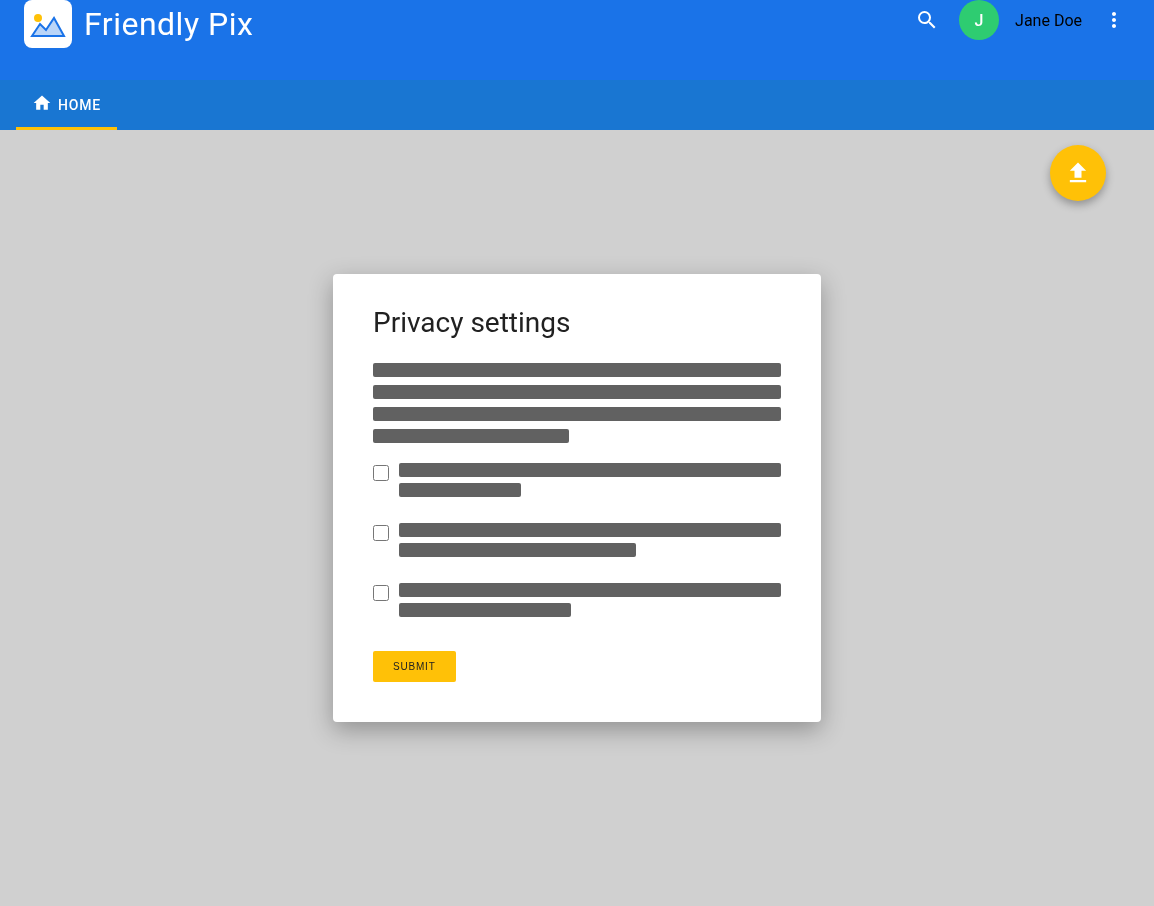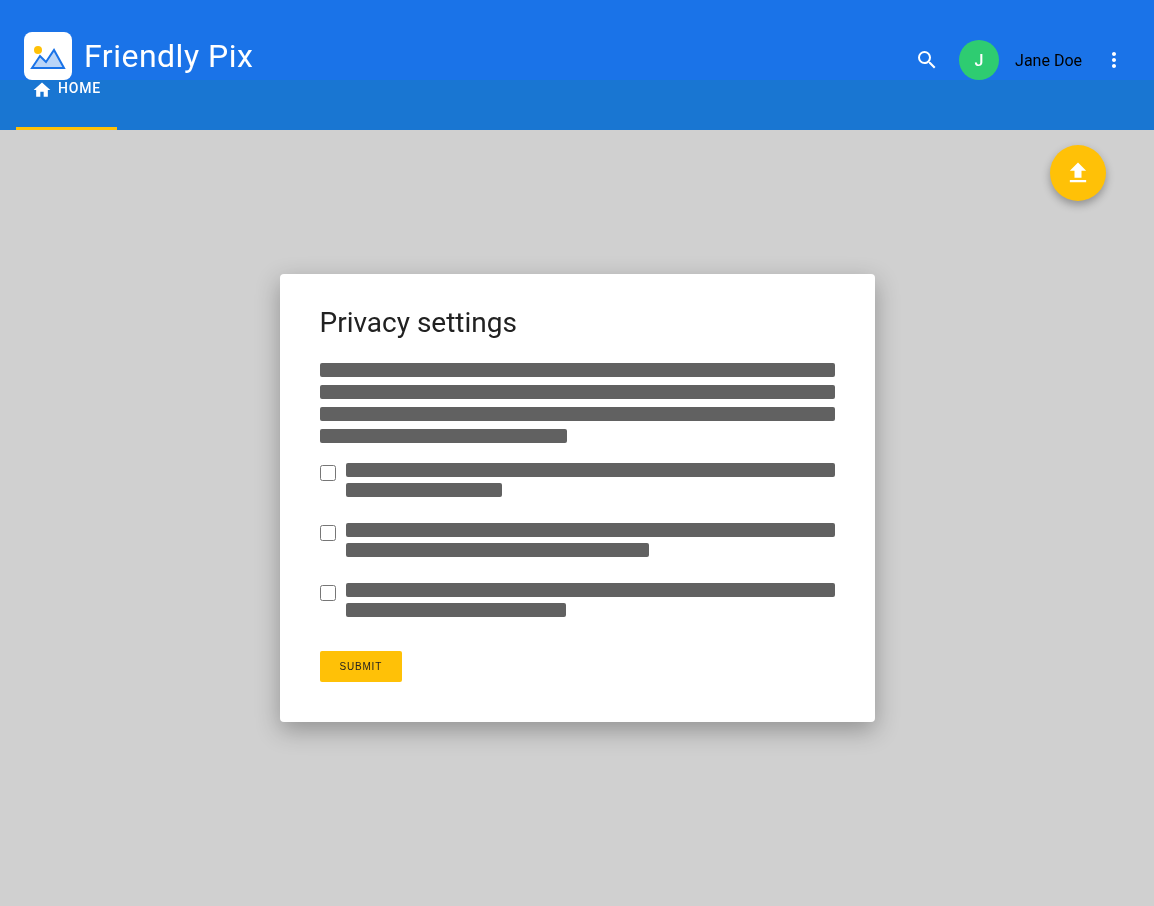--- a/index.html
+++ b/index.html
@@ -3,21 +3,21 @@
   <meta charset="utf-8">
   <style>
     * { margin: 0; padding: 0; box-sizing: border-box; }
     body { width: 1154px; height: 906px; font-family: Roboto, Arial, sans-serif; overflow: hidden; background: #d0d0d0; }
 
     
     .header {
       background: #1a73e8;
       height: 80px;
       display: flex;
-      align-items: flex-end;
+      align-items: flex-start;
       padding: 0 24px;
       position: relative;
     }
     .logo-area {
       display: flex;
       align-items: center;
       gap: 12px;
     }
     .logo-icon {
       width: 48px;
@@ -75,21 +75,21 @@
     .navbar {
       background: #1976d2;
       height: 50px;
       display: flex;
       align-items: center;
       padding: 0 16px;
       position: relative;
     }
     .nav-item {
       display: flex;
-      align-items: flex-start;
+      align-items: center;
       gap: 6px;
       color: white;
       font-size: 14px;
       font-weight: 500;
       letter-spacing: 0.8px;
       padding: 0 16px;
       height: 100%;
       cursor: pointer;
       position: relative;
     }
@@ -132,21 +132,21 @@
       display: flex;
       align-items: center;
       justify-content: center;
     }
 
     
     .dialog {
       background: white;
       border-radius: 4px;
       padding: 32px 40px 40px 40px;
-      width: 595px;
+      width: 488px;
       box-shadow: 0 8px 24px rgba(0,0,0,0.3);
       position: relative;
       top: -20px;
     }
     .dialog-title {
       font-size: 28px;
       font-weight: 400;
       color: #212121;
       margin-bottom: 24px;
     }

